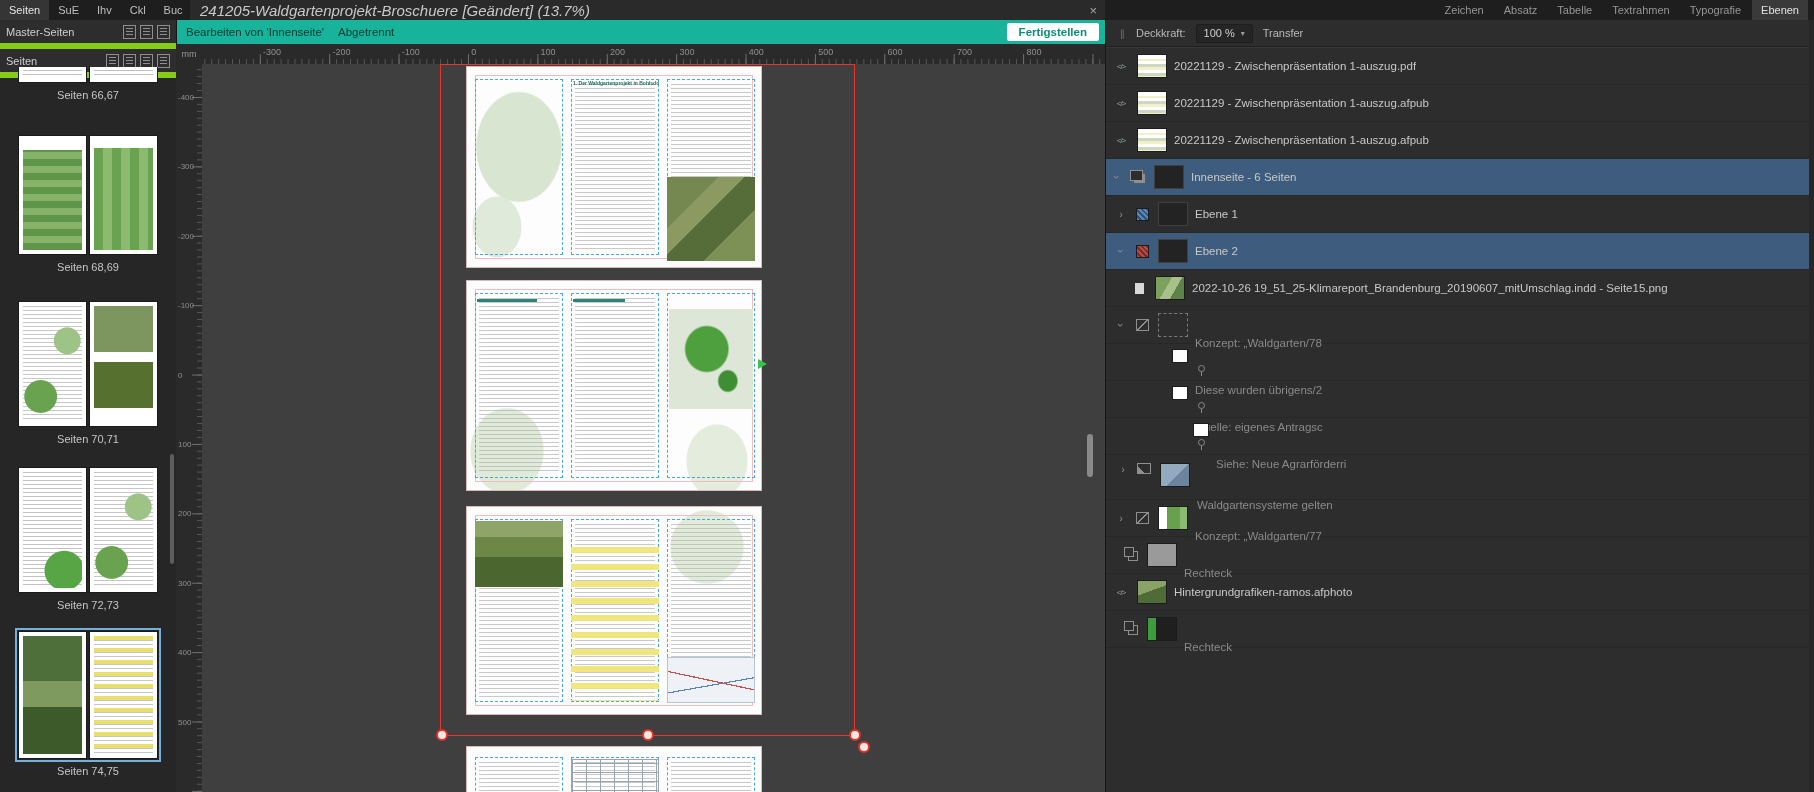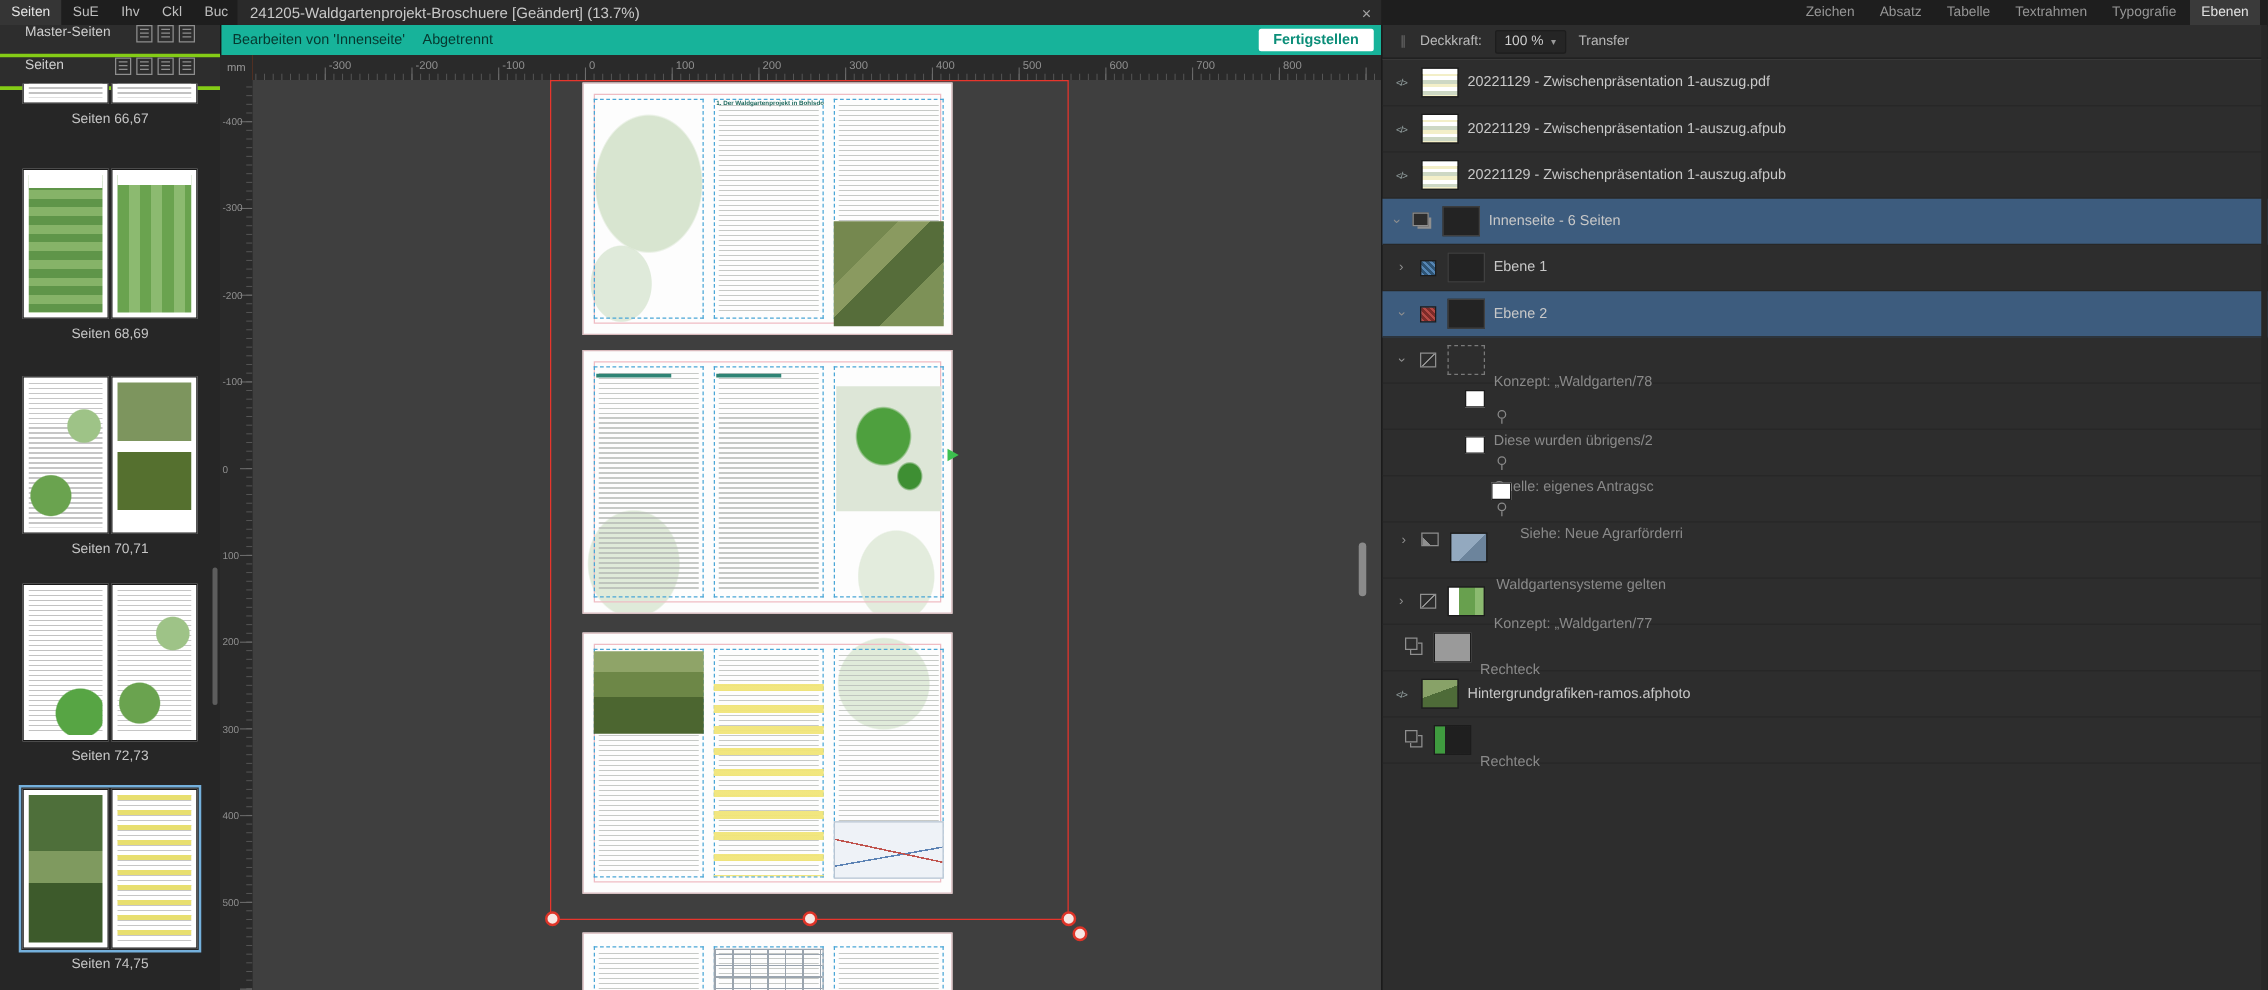--- a/index.html
+++ b/index.html
@@ -8,38 +8,38 @@
        background:#303030;color:#cccccc;font-size:11px;}
   
   .topbar{position:absolute;left:0;top:0;width:1814px;height:20px;background:#1e1e1e;
           border-bottom:1px solid #141414;display:flex;align-items:center;}
   .menu-left{display:flex;align-items:center;height:100%;}
   .mi{padding:0 9px;height:100%;display:flex;align-items:center;color:#bfbfbf;font-size:11px;}
   .mi.first{background:#353535;color:#e5e5e5;}
   .mi.hamburger{font-size:13px;color:#9d9d9d;}
   .doc-tab{position:absolute;left:190px;top:0;width:915px;height:20px;background:#2a2a2a;
            display:flex;align-items:center;}
-  .doc-title{padding-left:10px;color:#c9c9c9;font-size:12px;white-space:nowrap;overflow:hidden;}
+  .doc-title{padding-left:10px;color:#c9c9c9;font-size:15px;white-space:nowrap;overflow:hidden;font-style:italic;}
   .doc-close{position:absolute;right:8px;top:0;height:20px;display:flex;align-items:center;
              color:#a5a5a5;font-size:13px;cursor:default;}
   .panel-tabs{position:absolute;right:6px;top:0;height:20px;display:flex;align-items:center;gap:2px;}
   .ptab{padding:0 9px;height:100%;display:flex;align-items:center;color:#969696;font-size:11px;}
   .ptab.active{background:#3a3a3a;color:#e2e2e2;}
   
   .masterbar{position:absolute;left:176px;top:20px;width:929px;height:24px;background:#17b39a;
              display:flex;align-items:center;color:#06382f;}
   .masterbar .mtxt{padding-left:10px;font-size:11.5px;}
   .masterbar .mstatus{padding-left:14px;font-size:11.5px;}
   .finish-btn{position:absolute;right:6px;top:3px;height:18px;background:#ffffff;color:#0b8e79;
               border-radius:2px;display:flex;align-items:center;padding:0 12px;font-size:11.5px;font-weight:bold;}
   
   .leftpanel{position:absolute;left:0;top:20px;width:176px;height:772px;background:#262626;
              border-right:1px solid #161616;}
-  .lp-row{height:23px;background:#2d2d2d;border-bottom:3px solid #84cc16;display:flex;
-          align-items:flex-start;padding:0 20px;}
+  .lp-row{height:23px;background:#2d2d2d;border-bottom:6px solid #84cc16;display:flex;
+          align-items:center;padding:0 6px;}
   .lp-row .sect{color:#cfcfcf;font-size:11px;flex:1;}
   .pp-ic{width:11px;height:12px;border:1px solid #8e8e8e;margin-left:4px;position:relative;background:#2d2d2d;}
   .pp-ic::after{content:"";position:absolute;left:2px;top:2px;right:2px;height:1px;background:#8e8e8e;
                 box-shadow:0 3px 0 #8e8e8e,0 6px 0 #8e8e8e;}
   .lp-scroll{position:absolute;left:0;top:47px;right:0;bottom:0;overflow:hidden;}
   .pgthumb{position:absolute;left:18px;width:140px;}
   .pair{display:flex;gap:2px;}
   .pg{flex:1;background:#ffffff;border:1px solid #1a1a1a;padding:4px;}
   .pi{width:100%;height:100%;}
   .sel-pair{outline:2px solid #74b0dc;outline-offset:1px;}
@@ -409,20 +409,27 @@
 
       <div class="lrow sel" style="padding-left:10px;">
         <span class="exp down">›</span>
         <span class="gicon">
             <span class="ic-layer red"></span>
           </span>
         <span class="lthumb th-dark"></span>
         <span class="llabel">Ebene 2</span>
       </div>
 
+      <div class="lrow" style="padding-left:24px;">
+        <span class="gicon">
+            <span class="ic-page"></span>
+          </span>
+        <span class="lthumb th-img1"></span>
+        <span class="llabel">2022-10-26 19_51_25-Klimareport_Brandenburg_20190607_mitUmschlag.indd - Seite15.png</span>
+      </div>
 
       <div class="lrow gray" style="padding-left:10px;">
         <span class="exp down">›</span>
         <span class="gicon">
             <span class="ic-frame"></span>
           </span>
         <span class="lthumb th-dashed"></span>
         <span class="llabel">Konzept: „Waldgarten/78</span>
       </div>
 

